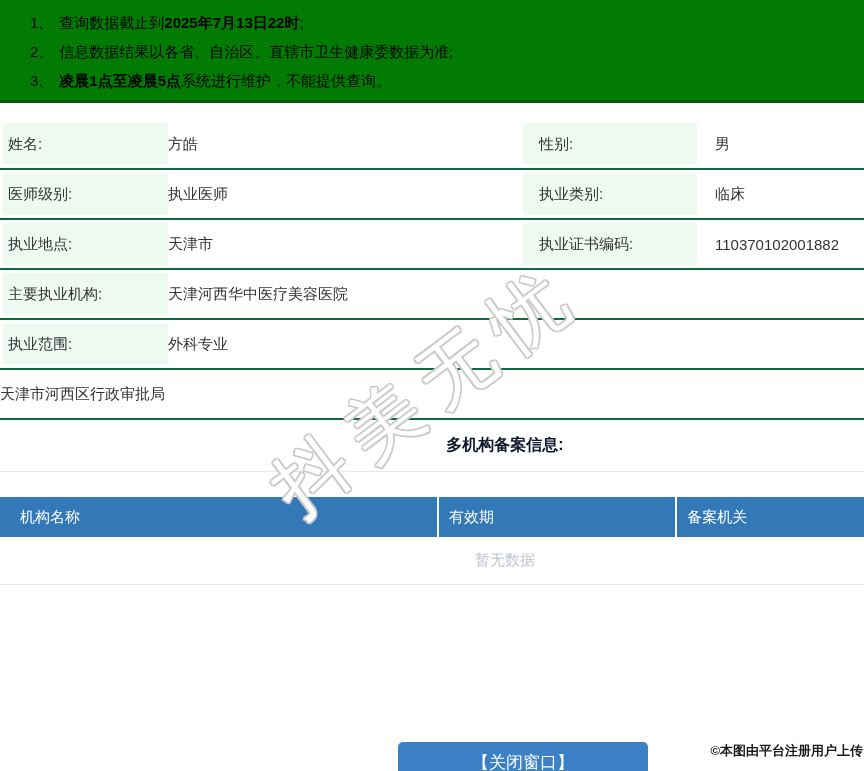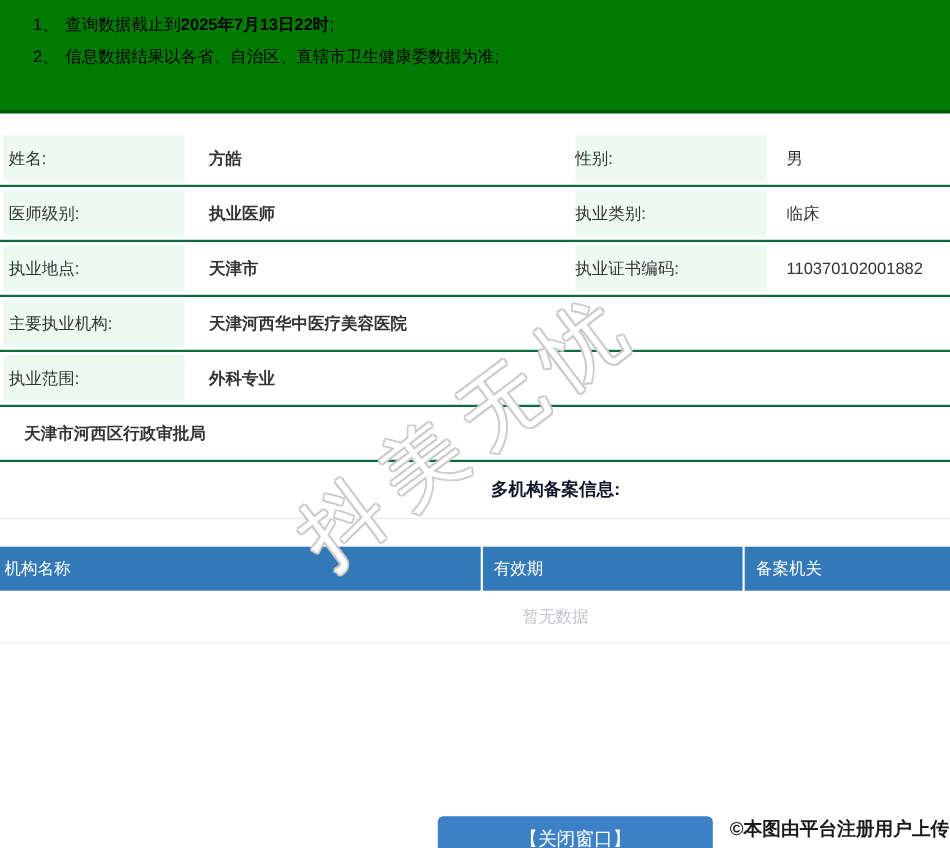--- a/index.html
+++ b/index.html
@@ -41,31 +41,29 @@
     width: 165px;
     margin: 3px 0 3px 3px;
     background: #ECFAF2;
     display: flex; align-items: center;
     padding-left: 5px;
   }
   .val {
     box-sizing: border-box;
     width: 332px;
     display: flex; align-items: center;
-    padding-left: 22px;
-    font-weight: bold;
   }
   .val.wide { width: auto; flex: 1; }
   .lbl2 {
     box-sizing: border-box;
     width: 174px;
     margin: 3px 0 3px 23px;
     background: #ECFAF2;
     display: flex; align-items: center;
-    padding-left: 0;
+    padding-left: 16px;
   }
   .val2 {
     box-sizing: border-box;
     flex: 1;
     display: flex; align-items: center;
     padding-left: 18px;
   }
 
   
   .section-title-wrap {
@@ -79,21 +77,21 @@
 
   
   .filing-header { display: flex; width: 1010px; height: 40px; }
   .fh-cell {
     box-sizing: border-box;
     background: #3379B7;
     color: #ffffff;
     font-size: 15px;
     display: flex; align-items: center;
   }
-  .fh-c1 { width: 440px; margin-right: 2px; padding-left: 4px; }
+  .fh-c1 { width: 440px; margin-right: 2px; padding-left: 20px; }
   .fh-c2 { width: 238px; margin-right: 2px; padding-left: 10px; }
   .fh-c3 { width: 335px; padding-left: 10px; }
   .empty-row {
     width: 1010px; height: 47px;
     display: flex; align-items: center; justify-content: center;
     color: #C0C4CC; font-size: 15px;
     border-bottom: 1px solid #E6E9EF;
   }
 
   
@@ -125,21 +123,21 @@
     font-size: 17px;
     font-family: inherit;
     cursor: pointer;
     z-index: 6;
   }
 
   
   .copyright {
     position: absolute;
     right: 1px; top: 742px;
-    font-size: 17px;
+    font-size: 13px;
     font-weight: bold;
     color: #1a1a1a;
     white-space: nowrap;
     text-shadow:
       1px 0 0 #fff, -1px 0 0 #fff, 0 1px 0 #fff, 0 -1px 0 #fff,
       1px 1px 0 #fff, -1px -1px 0 #fff, 1px -1px 0 #fff, -1px 1px 0 #fff;
     z-index: 7;
   }
 </style>
 </head>
@@ -147,20 +145,23 @@
 
 <div class="page">
 
   <div class="notice-bar">
     <div class="notice-line">
       <span class="notice-num">1、</span><span>查询数据截止到</span><b>2025年7月13日22时</b><span>;</span>
     </div>
     <div class="notice-line">
       <span class="notice-num">2、</span><span>信息数据结果以各省、自治区、直辖市卫生健康委数据为准;</span><b></b><span></span>
     </div>
+    <div class="notice-line">
+      <span class="notice-num">3、</span><span></span><b>凌晨1点至凌晨5点</b><span>系统进行维护，不能提供查询。</span>
+    </div>
   </div>
 
   <div class="content">
 
     <div class="info-table">
 
       <div class="info-row">
         <div class="lbl">姓名:</div>
         <div class="val">方皓</div>
         <div class="lbl2">性别:</div>

